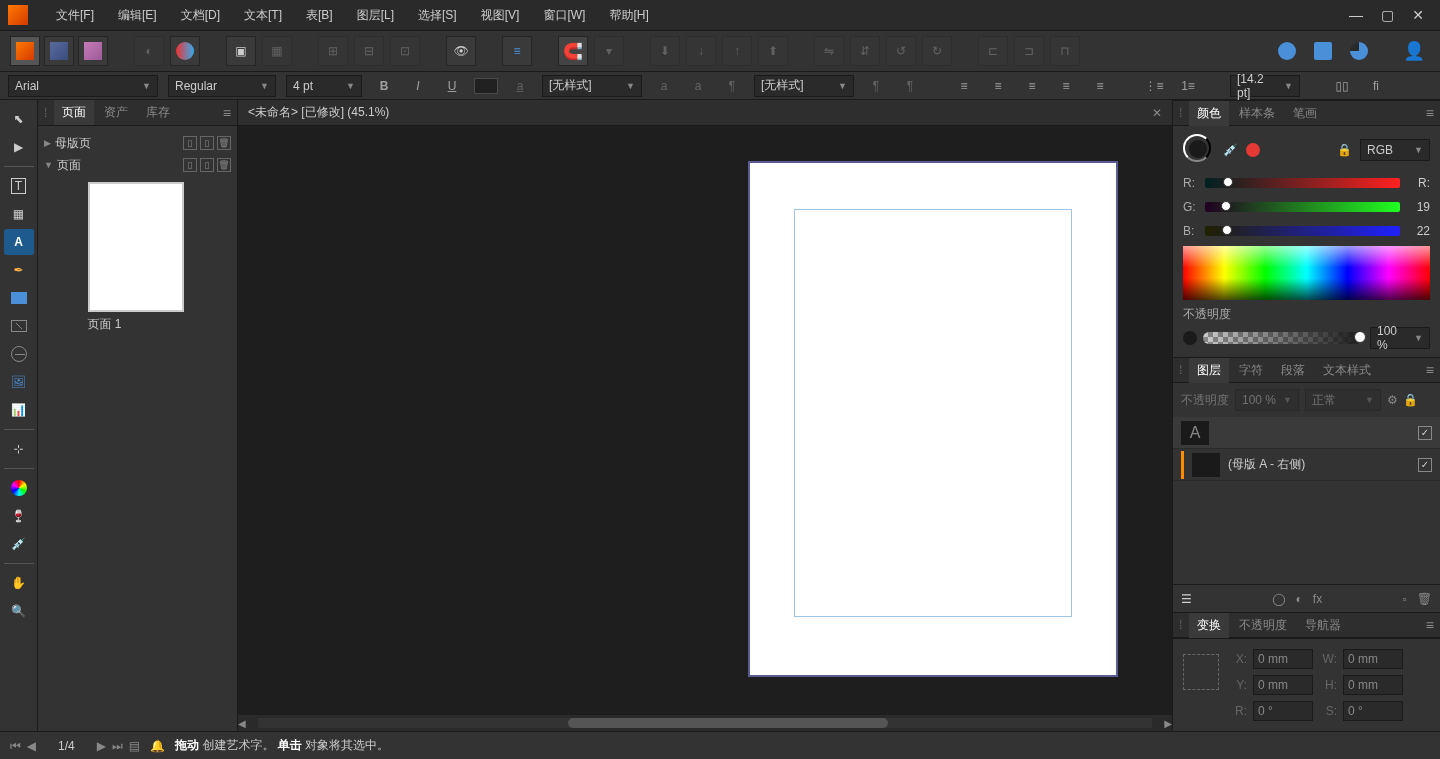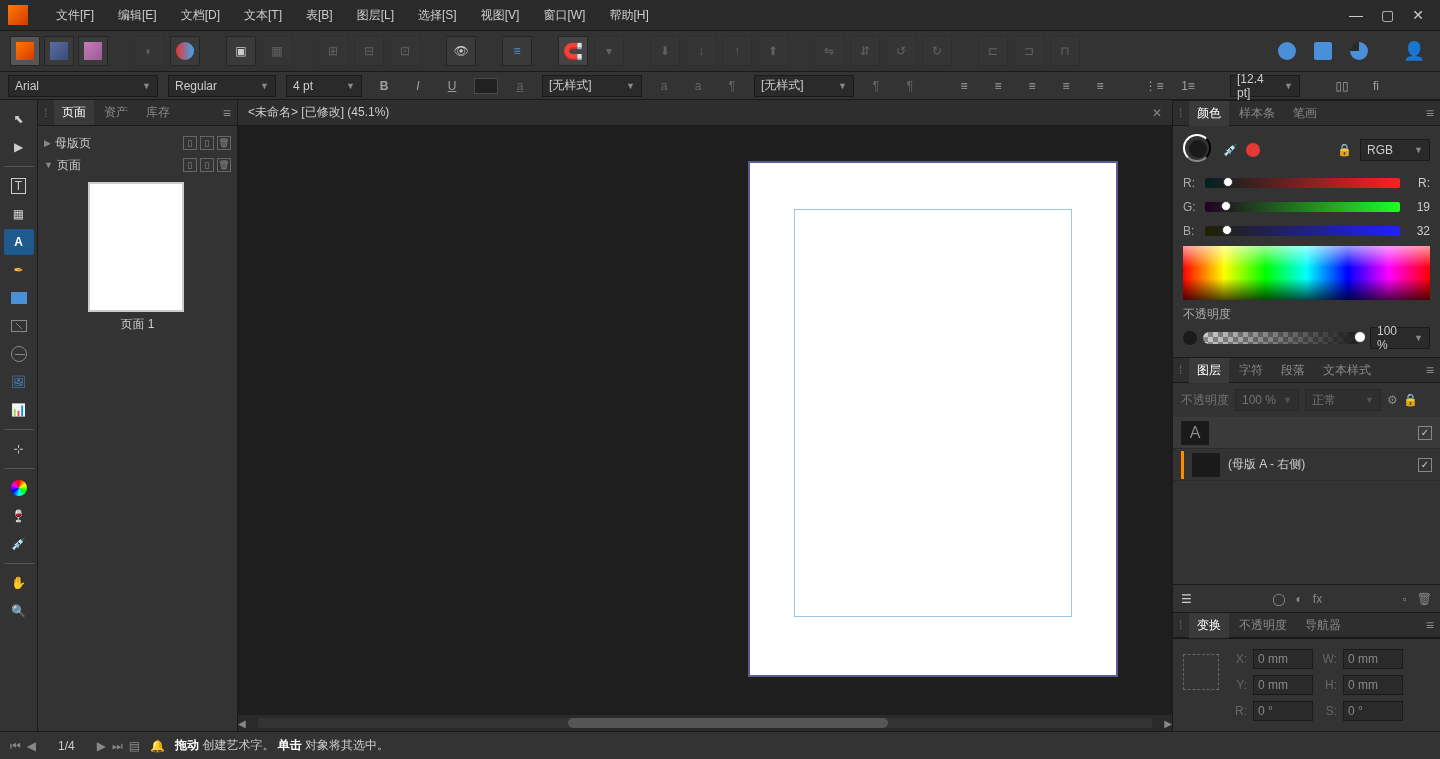--- a/index.html
+++ b/index.html
@@ -30,21 +30,21 @@
 .ptab{padding:4px 8px;cursor:pointer;color:#888}
 .ptab.active{color:#fff;background:#3a3a3a}
 .pgrip{width:8px;color:#666;cursor:grab}
 .pmenu{margin-left:auto;color:#888;font-size:14px;cursor:pointer}
 .pagetree{padding:6px}
 .treerow{display:flex;align-items:center;height:22px;gap:4px}
 .treerow .tri{font-size:9px;color:#888;cursor:pointer}
 .treerow .lbl{flex:1}
 .mini-icons{display:flex;gap:3px;margin-left:auto}
 .mini-icons span{width:14px;height:14px;border:1px solid #666;display:inline-block;cursor:pointer;font-size:9px;text-align:center;line-height:12px;color:#888}
-.pagethumb{margin:6px auto;width:100px;text-align:center}
+.pagethumb{margin:6px auto;width:100px;text-align:left}
 .pagethumb .th{width:96px;height:130px;background:#fff;border:2px solid #ccc;margin-bottom:4px}
 .canvas-area{flex:1;background:#1e1e1e;display:flex;flex-direction:column;min-width:0}
 .doctab{height:26px;background:#2e2e2e;display:flex;align-items:center;padding:0 10px;border-bottom:1px solid #1a1a1a}
 .doctab .close{margin-left:auto;cursor:pointer;color:#888}
 .viewport{flex:1;position:relative;overflow:hidden}
 .page{position:absolute;left:510px;top:35px;width:370px;height:516px;background:#fff;border:2px solid #5a5a95}
 .page .margin{position:absolute;left:44px;top:46px;right:44px;bottom:58px;border:1px solid #9dc6e6}
 .hscroll{height:16px;background:#2a2a2a;display:flex;align-items:center}
 .hscroll .track{flex:1;height:10px;background:#333;margin:0 12px;position:relative}
 .hscroll .thumb{position:absolute;left:310px;width:320px;height:10px;background:#555;border-radius:5px}
@@ -224,21 +224,21 @@
   <div class="obt">≡</div>
   <div class="obt">≡</div>
   <div class="obt">≡</div>
   <div class="obt">≡</div>
   <div class="obt">≡</div>
   <div style="width:10px"></div>
   <div class="obt">⋮≡</div>
   <div class="obt">1≡</div>
   <div style="width:10px"></div>
   <div class="dropdown" style="width:70px">
-      <span>[12.4 pt]</span>
+      <span>[14.2 pt]</span>
       <span class="arr">▼</span>
     </div>
   <div style="width:10px"></div>
   <div class="obt">▯▯</div>
   <div class="obt">fi</div>
 </div>
 
 <div class="main">
 
   <div class="toolcol">
@@ -378,21 +378,21 @@
           <div class="track g-track">
             <div class="knob" style="left:16px"></div>
           </div>
           <span class="val">19</span>
         </div>
       <div class="slider-row">
           <span class="lbl">B:</span>
           <div class="track b-track">
             <div class="knob" style="left:17px"></div>
           </div>
-          <span class="val">32</span>
+          <span class="val">22</span>
         </div>
       <div class="spectrum"></div>
       <div class="opac-row">
         <div class="opac-lbl">不透明度</div>
         <div class="opac-ctrl">
           <span class="opac-dot"></span>
           <div class="opac-track">
               <div class="fill"></div>
               <div class="knob"></div>
             </div>

